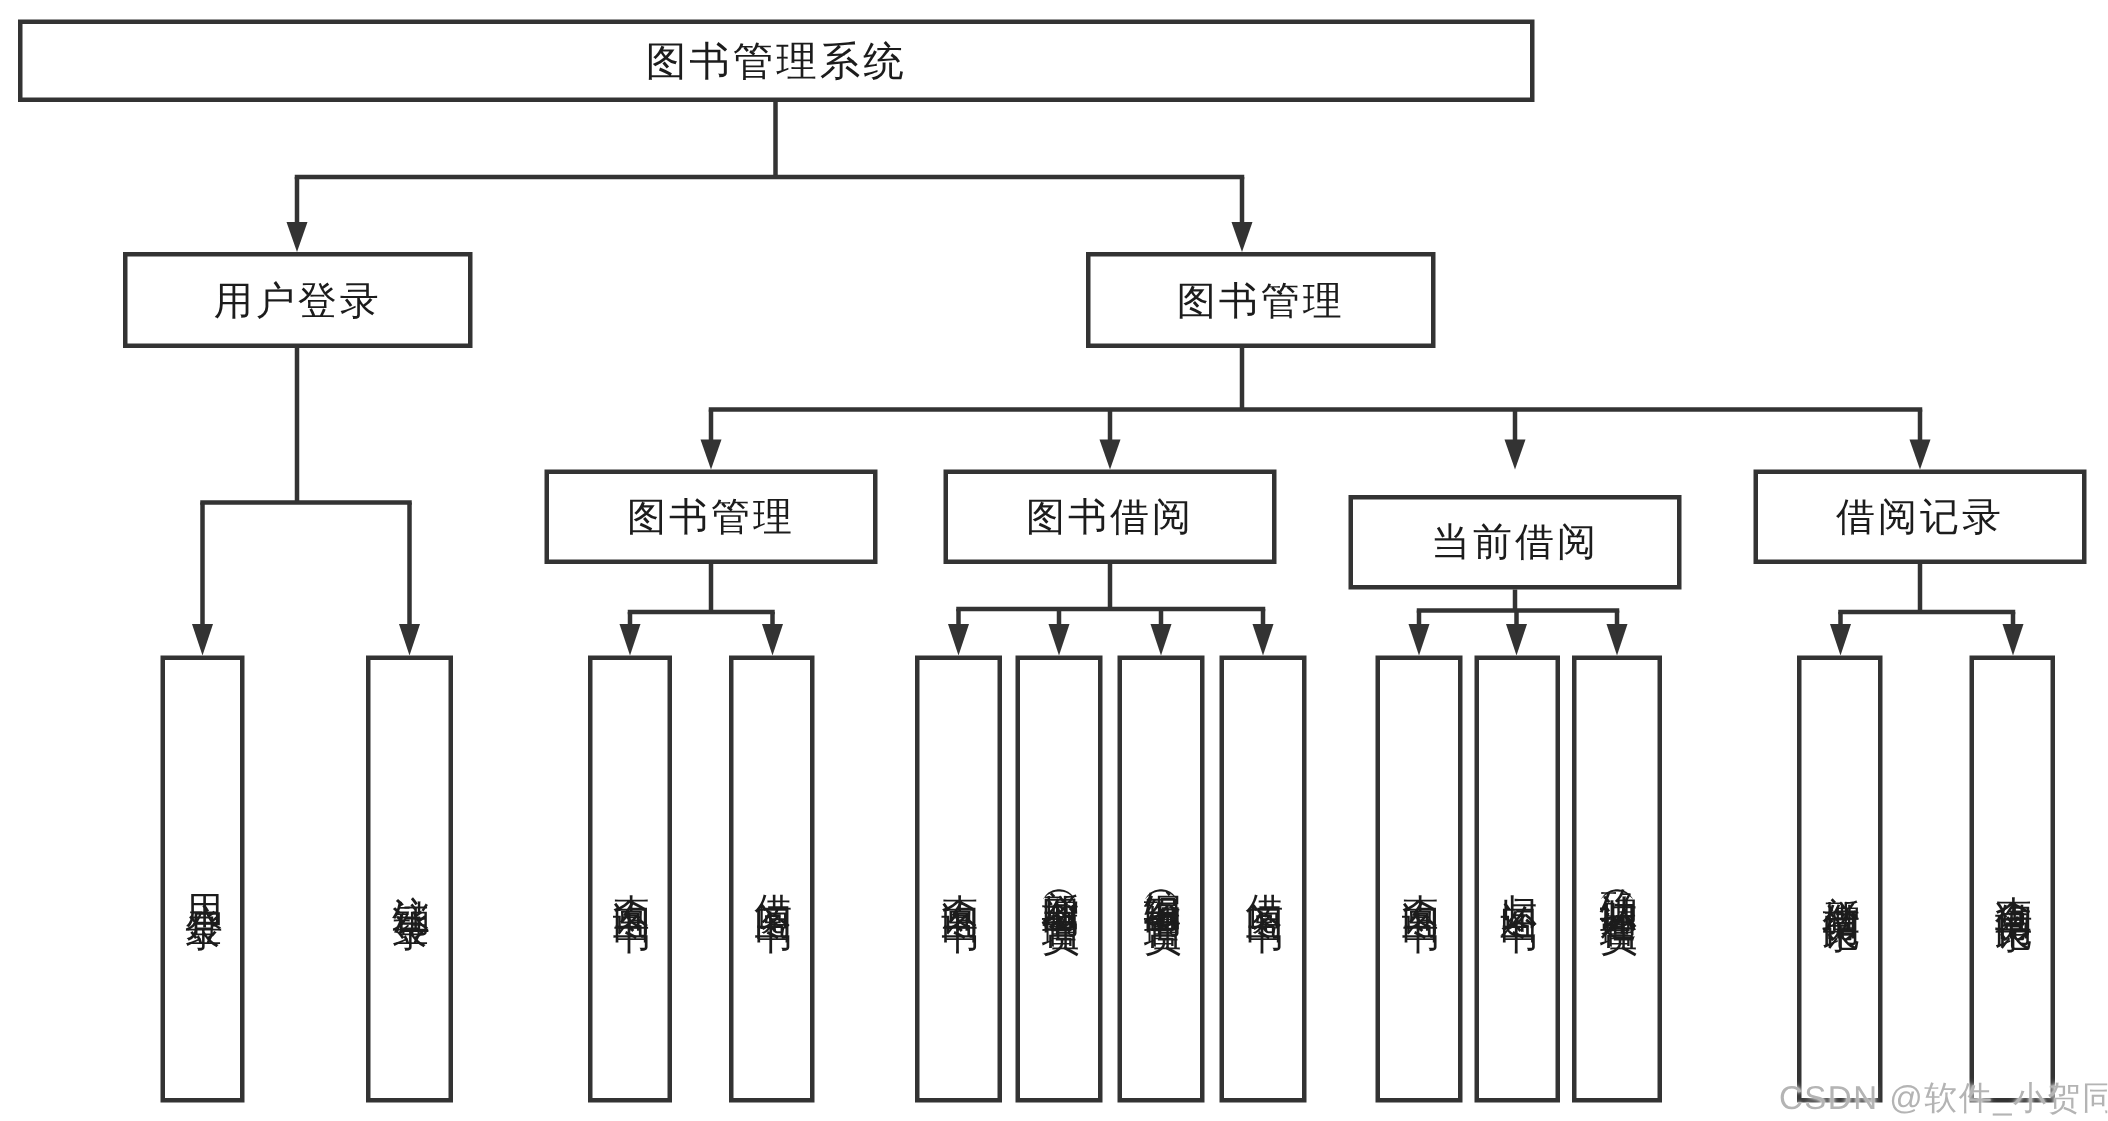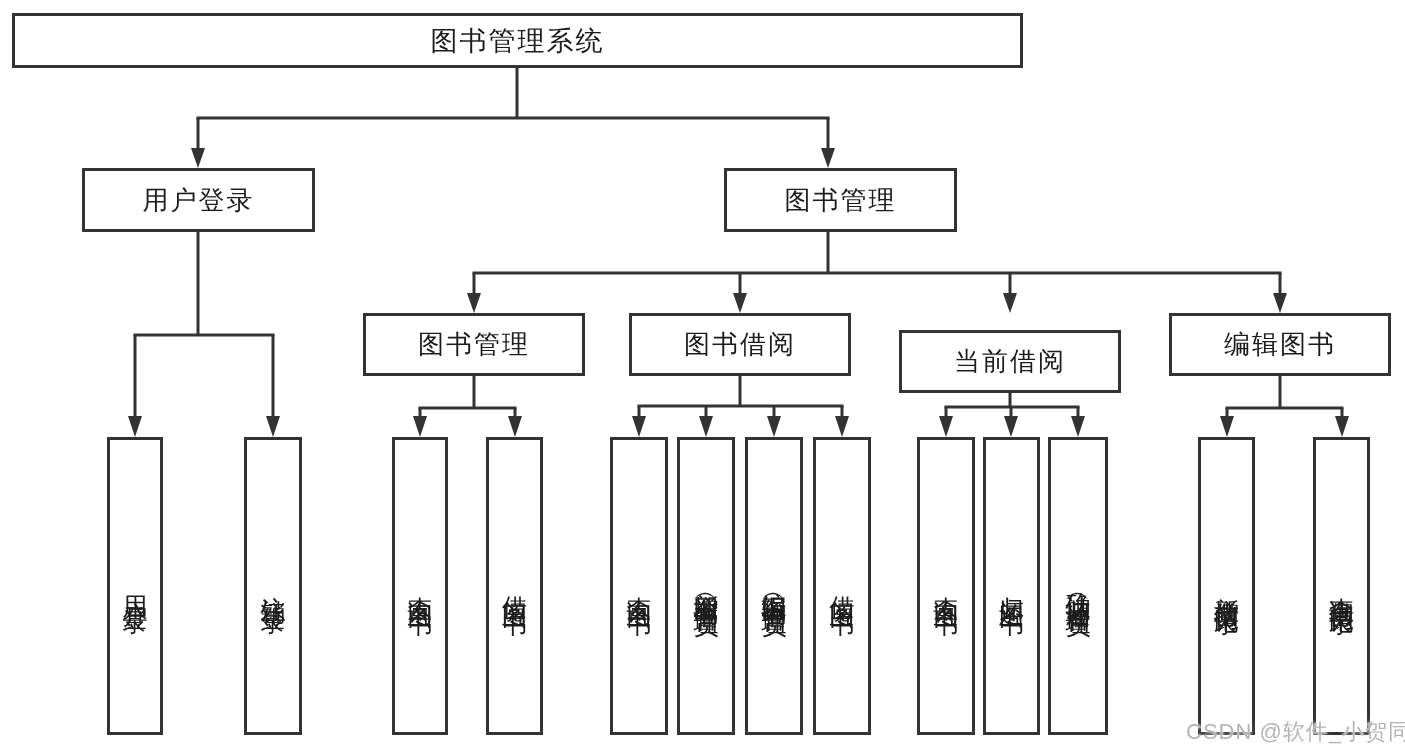--- a/index.html
+++ b/index.html
@@ -153,21 +153,21 @@
   <div class="node h" style="left:363px;top:313px;width:222px;height:63px">
     <span>图书管理</span>
   </div>
   <div class="node h" style="left:629px;top:313px;width:222px;height:63px">
     <span>图书借阅</span>
   </div>
   <div class="node h" style="left:899px;top:330px;width:222px;height:63px">
     <span>当前借阅</span>
   </div>
   <div class="node h" style="left:1169px;top:313px;width:222px;height:63px">
-    <span>编辑图书</span>
+    <span>借阅记录</span>
   </div>
 
   <div class="node leaf" style="left:107px;top:437px;width:56px;height:298px">
     <span>用户登录</span>
   </div>
   <div class="node leaf" style="left:244px;top:437px;width:58px;height:298px">
     <span>注销登录</span>
   </div>
 
   <div class="node leaf" style="left:392px;top:437px;width:56px;height:298px">

